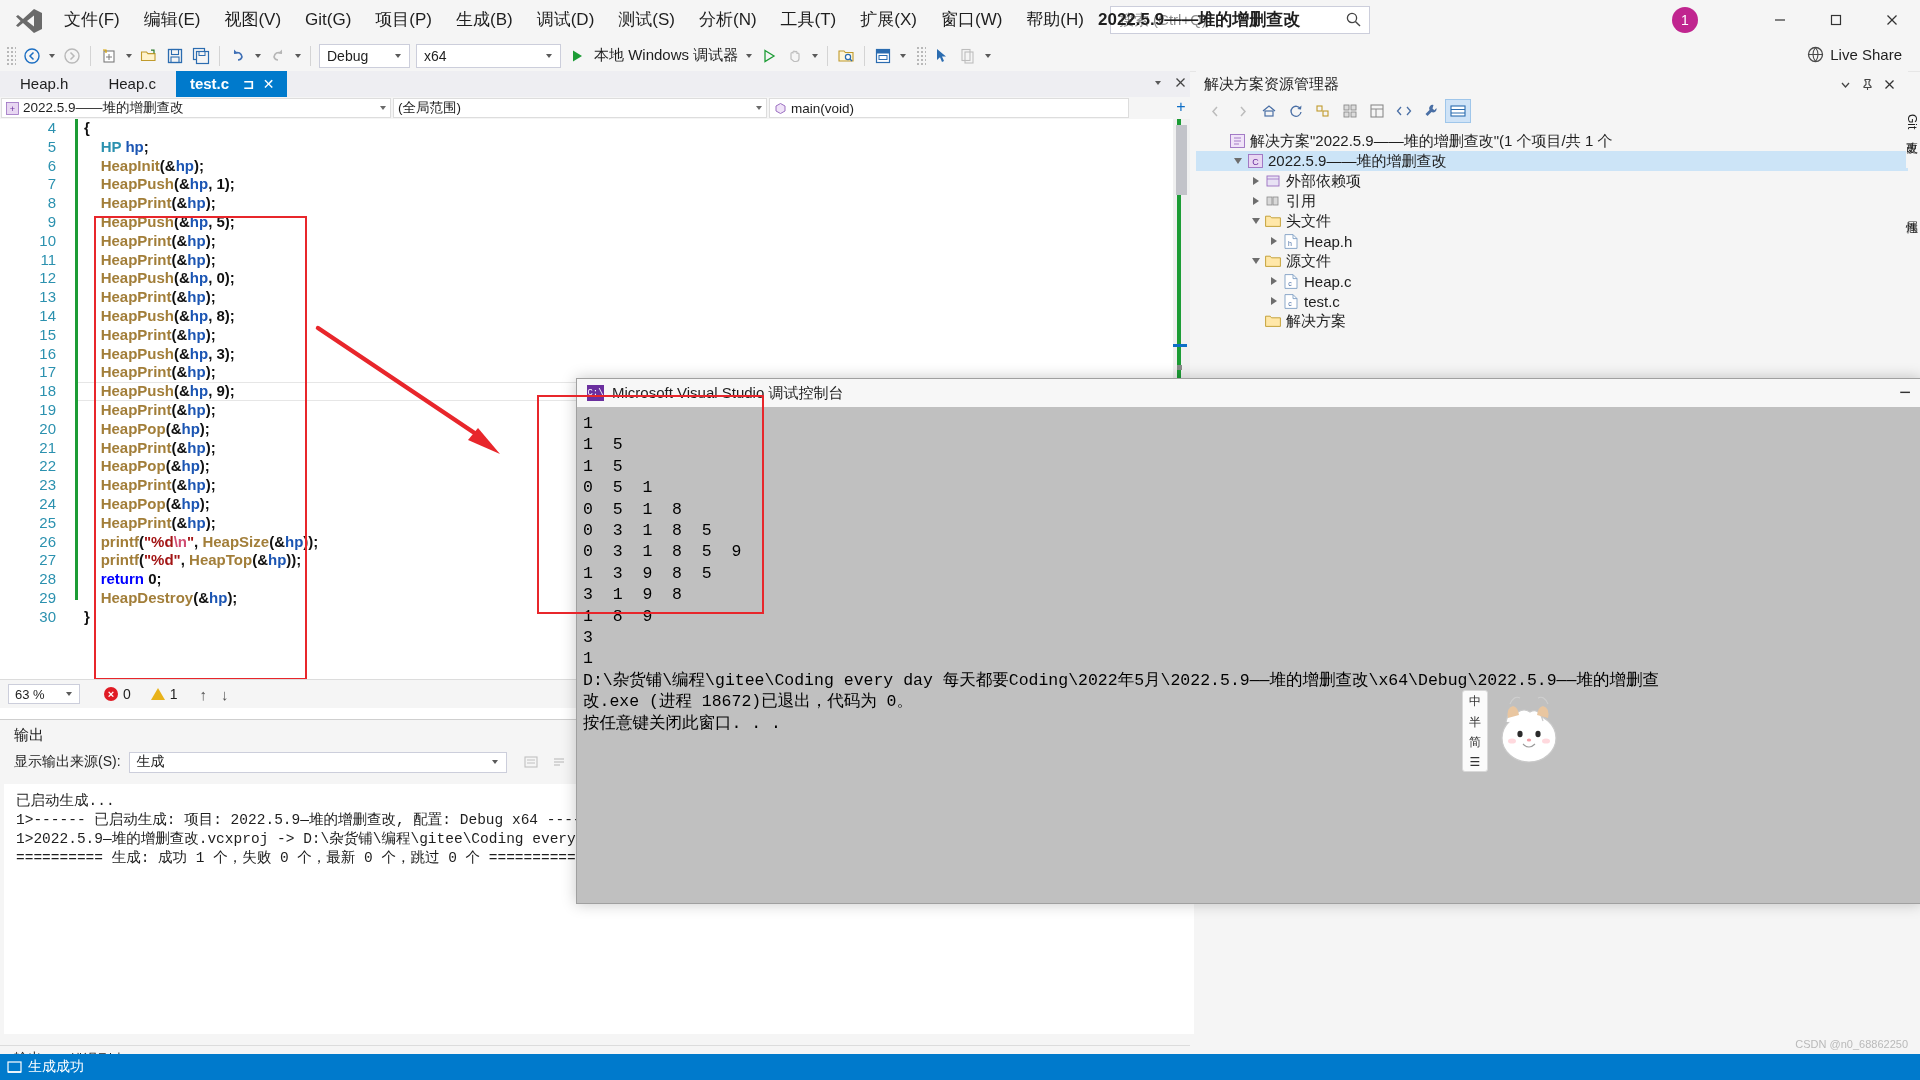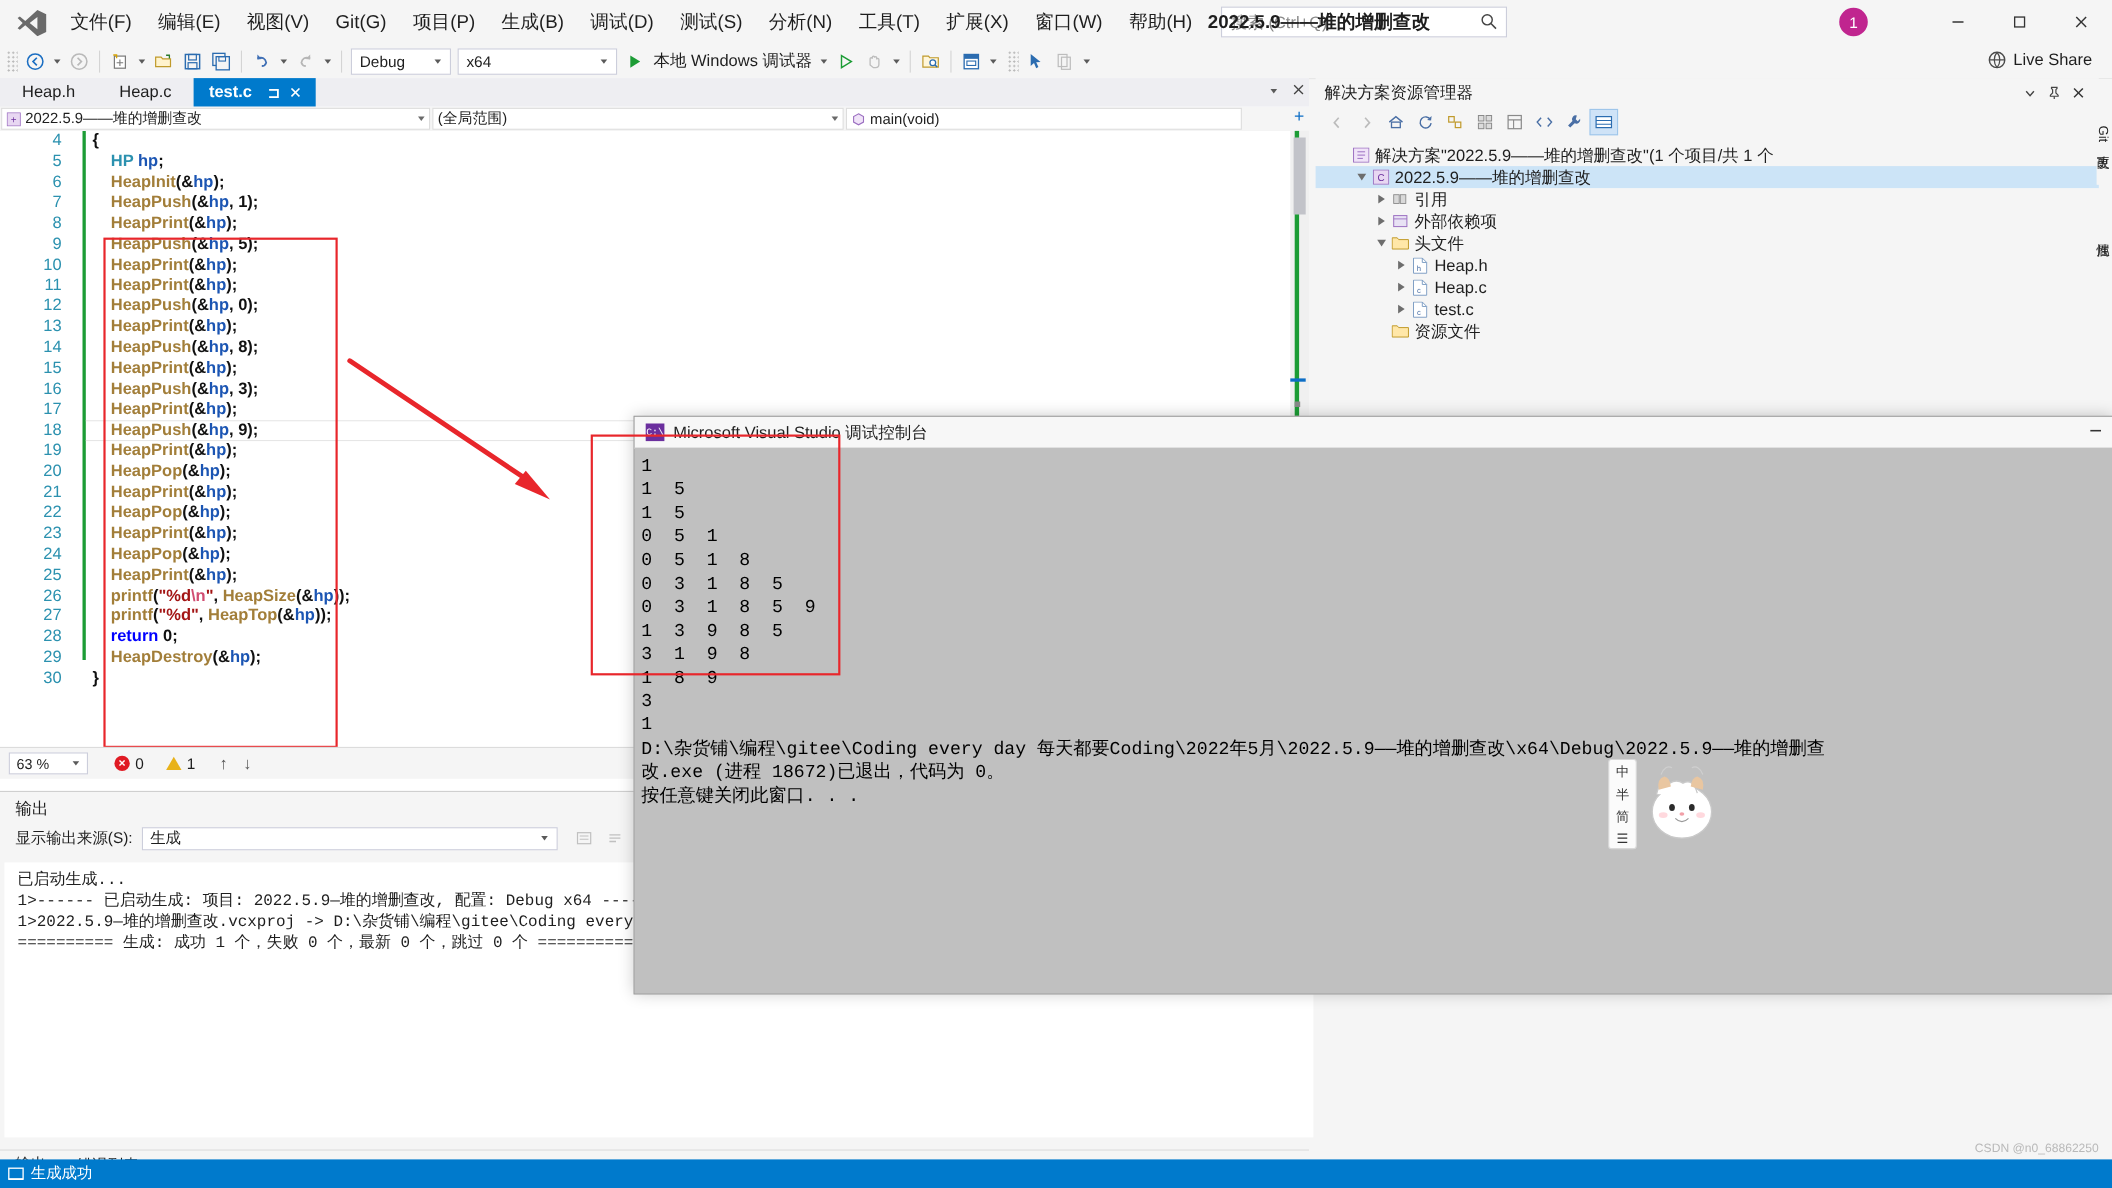--- a/index.html
+++ b/index.html
@@ -634,37 +634,37 @@
             </svg>
           </span>
           <span>2022.5.9——堆的增删查改</span>
         </div>
         <div class="trow" style="padding-left: 52px;">
           <span class="tw">
             <span class="tri"></span>
           </span>
           <span class="tic">
             <svg width="15" height="14" viewBox="0 0 15 14">
-              <rect x="1" y="3" width="5" height="8" fill="#d9d9d9" stroke="#8a8a8a" stroke-width="0.8"></rect>
-              <rect x="7" y="3" width="5" height="8" fill="#d9d9d9" stroke="#8a8a8a" stroke-width="0.8"></rect>
-            </svg>
-          </span>
-          <span>引用</span>
+              <rect x="1" y="2" width="12" height="10" fill="#e8e2f4" stroke="#9b6fc1" stroke-width="0.9"></rect>
+              <line x1="1" y1="5" x2="13" y2="5" stroke="#9b6fc1" stroke-width="0.8"></line>
+            </svg>
+          </span>
+          <span>外部依赖项</span>
         </div>
         <div class="trow" style="padding-left: 52px;">
           <span class="tw">
             <span class="tri"></span>
           </span>
           <span class="tic">
             <svg width="15" height="14" viewBox="0 0 15 14">
-              <rect x="1" y="2" width="12" height="10" fill="#e8e2f4" stroke="#9b6fc1" stroke-width="0.9"></rect>
-              <line x1="1" y1="5" x2="13" y2="5" stroke="#9b6fc1" stroke-width="0.8"></line>
-            </svg>
-          </span>
-          <span>外部依赖项</span>
+              <rect x="1" y="3" width="5" height="8" fill="#d9d9d9" stroke="#8a8a8a" stroke-width="0.8"></rect>
+              <rect x="7" y="3" width="5" height="8" fill="#d9d9d9" stroke="#8a8a8a" stroke-width="0.8"></rect>
+            </svg>
+          </span>
+          <span>引用</span>
         </div>
         <div class="trow" style="padding-left: 52px;">
           <span class="tw">
             <span class="tri open"></span>
           </span>
           <span class="tic">
             <svg width="16" height="14" viewBox="0 0 16 14">
               <path d="M0.6 12.4 V2.2 h4.6 l1.3 1.6 H15.4 V12.4 z" fill="#ffe7a8" stroke="#c09a2b" stroke-width="0.9"></path>
             </svg>
           </span>
@@ -676,20 +676,31 @@
           </span>
           <span class="tic">
             <svg width="14" height="15" viewBox="0 0 14 15">
               <path d="M1 0.6 h8 l4 4 v9.8 H1 z" fill="#ffffff" stroke="#7f9fc4" stroke-width="0.9"></path>
               <path d="M9 0.6 v4 h4" fill="none" stroke="#7f9fc4" stroke-width="0.9"></path>
               <text x="6" y="12" font-size="7" fill="#4a6fa5" text-anchor="middle" font-family="Liberation Sans">h</text>
             </svg>
           </span>
           <span>Heap.h</span>
         </div>
+        <div class="trow" style="padding-left: 52px;">
+          <span class="tw">
+            <span class="tri open"></span>
+          </span>
+          <span class="tic">
+            <svg width="16" height="14" viewBox="0 0 16 14">
+              <path d="M0.6 12.4 V2.2 h4.6 l1.3 1.6 H15.4 V12.4 z" fill="#ffe7a8" stroke="#c09a2b" stroke-width="0.9"></path>
+            </svg>
+          </span>
+          <span>源文件</span>
+        </div>
         <div class="trow" style="padding-left: 70px;">
           <span class="tw">
             <span class="tri"></span>
           </span>
           <span class="tic">
             <svg width="14" height="15" viewBox="0 0 14 15">
               <path d="M1 0.6 h8 l4 4 v9.8 H1 z" fill="#ffffff" stroke="#7f9fc4" stroke-width="0.9"></path>
               <path d="M9 0.6 v4 h4" fill="none" stroke="#7f9fc4" stroke-width="0.9"></path>
               <text x="6" y="12" font-size="7" fill="#4a6fa5" text-anchor="middle" font-family="Liberation Sans">c</text>
             </svg>
@@ -709,21 +720,21 @@
           </span>
           <span>test.c</span>
         </div>
         <div class="trow" style="padding-left: 52px;">
           <span class="tw"></span>
           <span class="tic">
             <svg width="16" height="14" viewBox="0 0 16 14">
               <path d="M0.6 12.4 V2.2 h4.6 l1.3 1.6 H15.4 V12.4 z" fill="#ffe7a8" stroke="#c09a2b" stroke-width="0.9"></path>
             </svg>
           </span>
-          <span>资源文件</span>
+          <span>解决方案</span>
         </div>
       </div>
   </div>
 
   <div class="vstrip" style="right:0;top:72px;height:96px;">
     <span>Git 更改</span>
   </div>
   <div class="vstrip" style="right:0;top:176px;height:66px;">
     <span>属性</span>
   </div>

